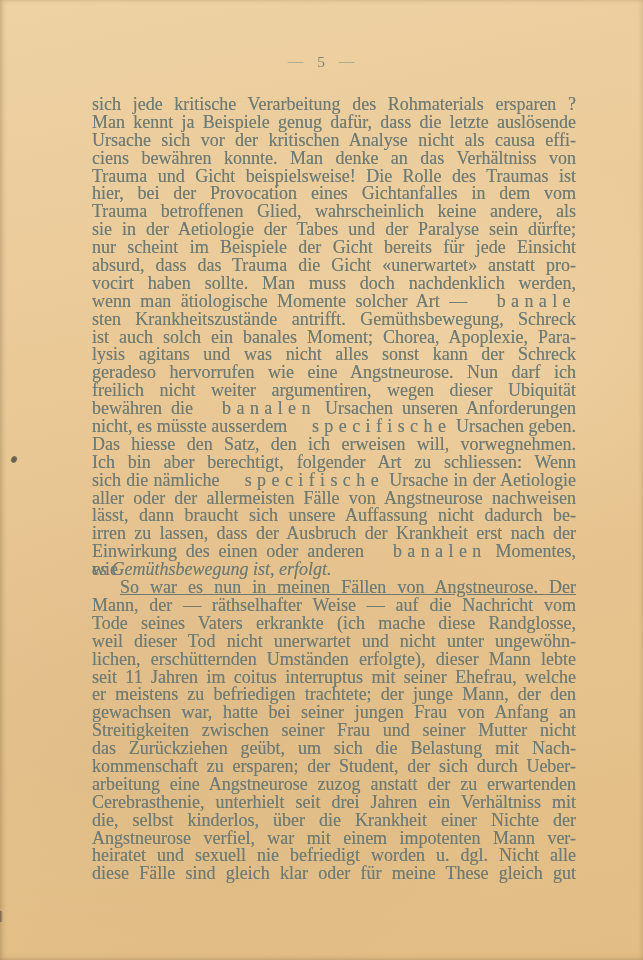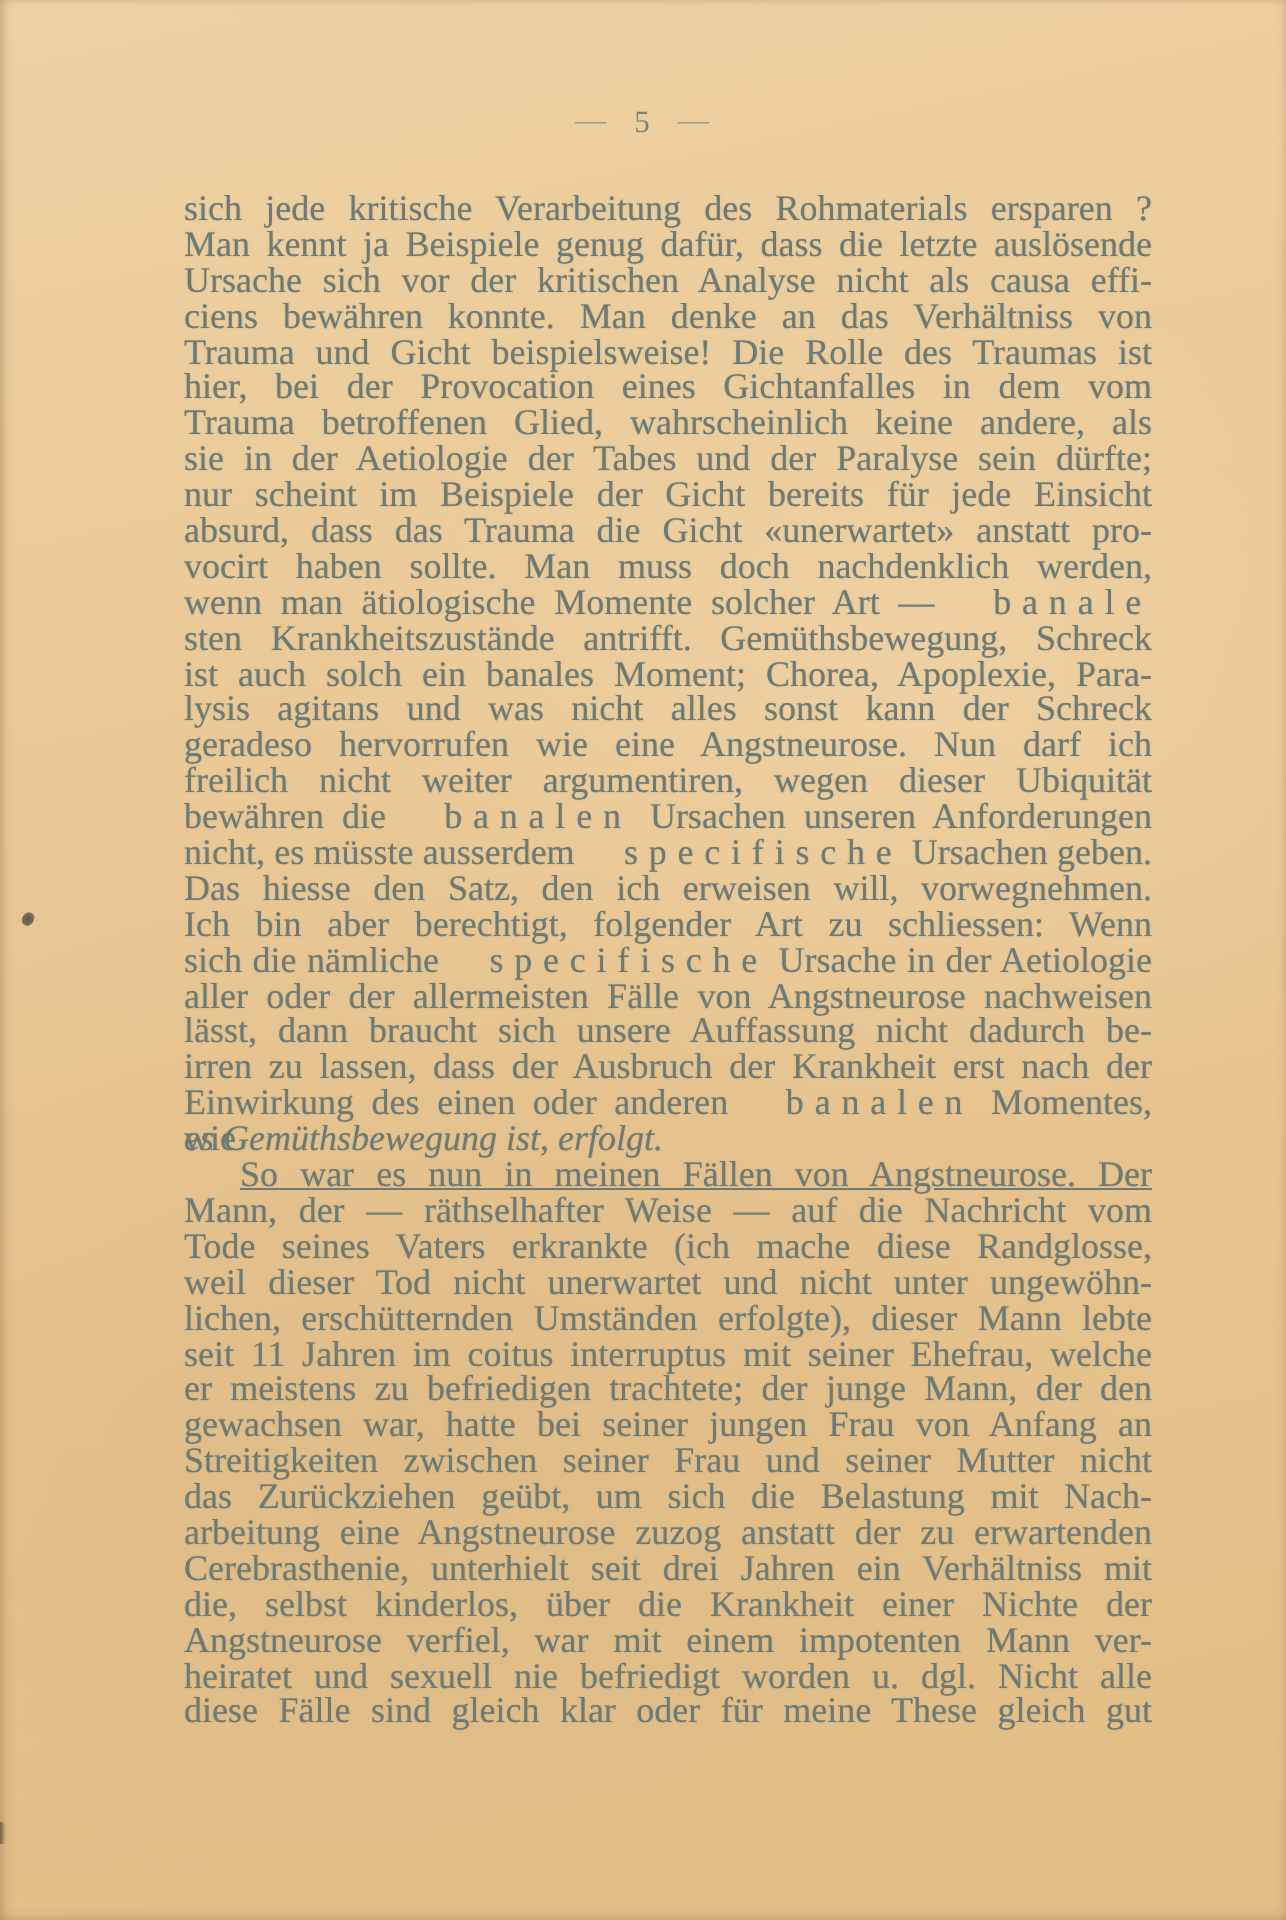--- a/index.html
+++ b/index.html
@@ -148,20 +148,21 @@
       <div class="line indent"><span>So war es nun in meinen Fällen von Angstneurose. Der</span></div>
       <div class="line"><span>Mann, der — räthselhafter Weise — auf die Nachricht vom</span></div>
       <div class="line"><span>Tode seines Vaters erkrankte (ich mache diese Randglosse,</span></div>
       <div class="line"><span>weil dieser Tod nicht unerwartet und nicht unter ungewöhn-</span></div>
       <div class="line"><span>lichen, erschütternden Umständen erfolgte), dieser Mann lebte</span></div>
       <div class="line"><span>seit 11 Jahren im coitus interruptus mit seiner Ehefrau, welche</span></div>
       <div class="line"><span>er meistens zu befriedigen trachtete; der junge Mann, der den</span></div>
       <div class="line"><span>gewachsen war, hatte bei seiner jungen Frau von Anfang an</span></div>
       <div class="line"><span>Streitigkeiten zwischen seiner Frau und seiner Mutter nicht</span></div>
       <div class="line"><span>das Zurückziehen geübt, um sich die Belastung mit Nach-</span></div>
+      <div class="line"><span>kommenschaft zu ersparen; der Student, der sich durch Ueber-</span></div>
       <div class="line"><span>arbeitung eine Angstneurose zuzog anstatt der zu erwartenden</span></div>
       <div class="line"><span>Cerebrasthenie, unterhielt seit drei Jahren ein Verhältniss mit</span></div>
       <div class="line"><span>die, selbst kinderlos, über die Krankheit einer Nichte der</span></div>
       <div class="line"><span>Angstneurose verfiel, war mit einem impotenten Mann ver-</span></div>
       <div class="line"><span>heiratet und sexuell nie befriedigt worden u. dgl. Nicht alle</span></div>
       <div class="line"><span>diese Fälle sind gleich klar oder für meine These gleich gut</span></div>
     </div>
 
   <div class="speck"></div>
   <div class="edge-notch"></div>

